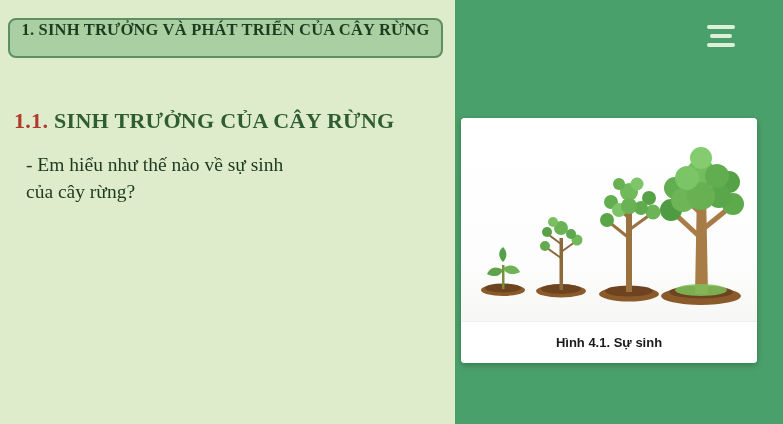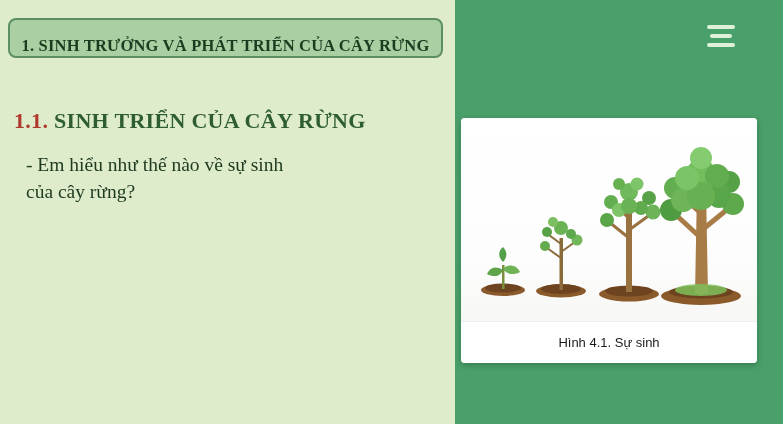--- a/index.html
+++ b/index.html
@@ -22,21 +22,21 @@
   }
   
   #title-bar {
     position: absolute;
     left: 8px; top: 18px;
     width: 435px; height: 40px;
     background: #a9cfa2;
     border: 2px solid #5c8f63;
     border-radius: 8px;
     display: flex;
-    align-items: flex-end;
+    align-items: flex-start;
     justify-content: center;
   }
   #title-text {
     font-family: "Liberation Serif", serif;
     font-weight: bold;
     font-size: 16.5px;
     color: #1b3d1f;
     letter-spacing: 0.2px;
     white-space: nowrap;
   }
@@ -115,42 +115,42 @@
     background: #ffffff;
     display: flex;
     align-items: center;
     justify-content: center;
     font-family: "Liberation Sans", sans-serif;
     font-size: 13px;
     color: #1a1a1a;
     border-top: 1px solid #efefef;
   }
   .caption b { font-weight: bold; }
-  .caption .cap-plain { font-weight: normal; }
+  .caption .cap-plain { font-weight: bold; }
 </style>
 </head>
 <body>
 
 <div id="slide">
 
   <div id="left-panel"></div>
 
   <div id="title-bar">
     <div id="title-text">1. SINH TRƯỞNG VÀ PHÁT TRIỂN CỦA CÂY RỪNG</div>
   </div>
 
   <div id="menu-icon">
     <span></span>
     <span></span>
     <span></span>
   </div>
 
   <div id="section-heading">
     <span class="num">1.1.</span>
-    <span>SINH TRIỂN CỦA CÂY RỪNG</span>
+    <span>SINH TRƯỞNG CỦA CÂY RỪNG</span>
   </div>
 
   <div id="body-text">
     <p>- Em hiểu như thế nào về sự sinh</p>
     <p>của cây rừng?</p>
   </div>
 
   <div id="image-card">
     <div id="illustration">
       <svg width="296" height="203" viewBox="0 0 296 203">

